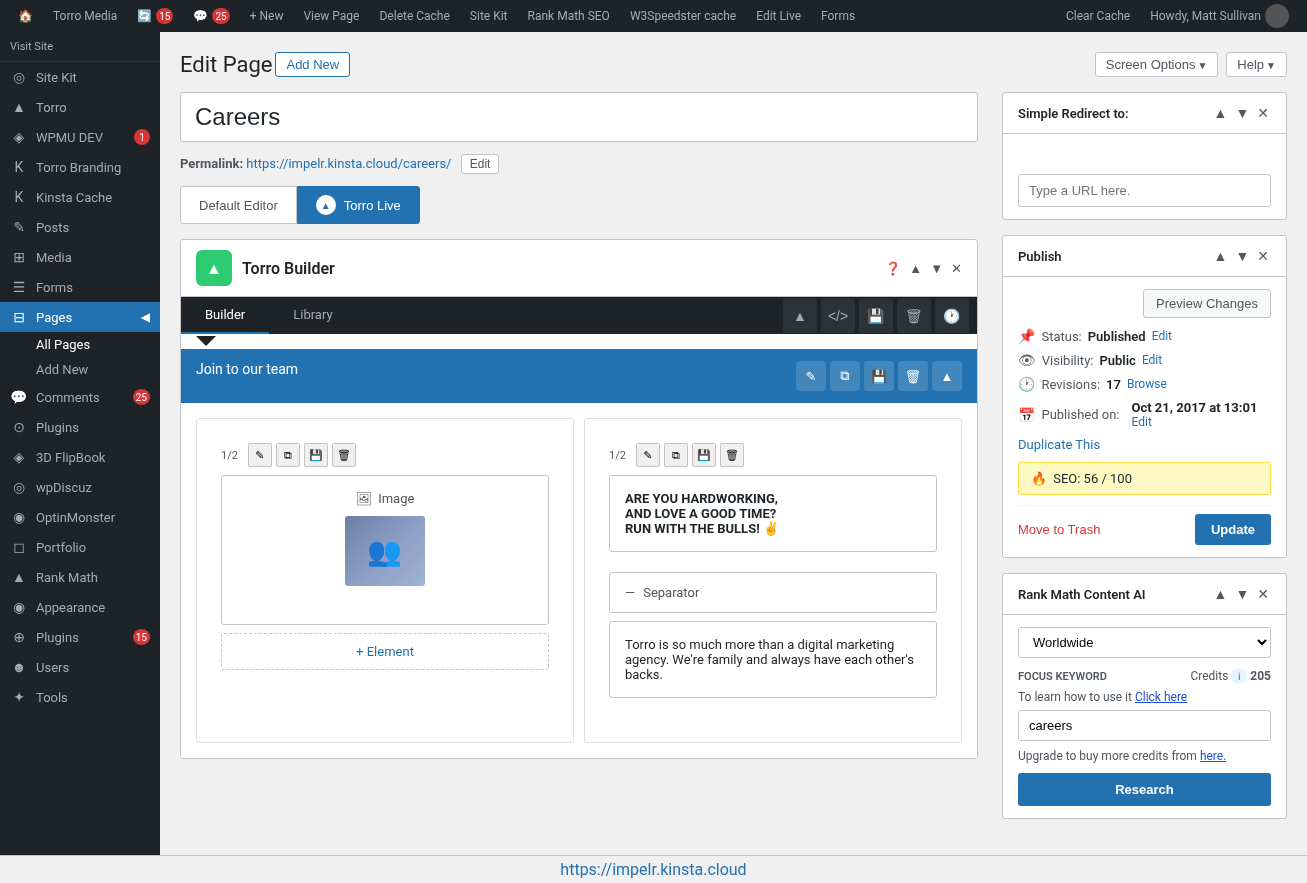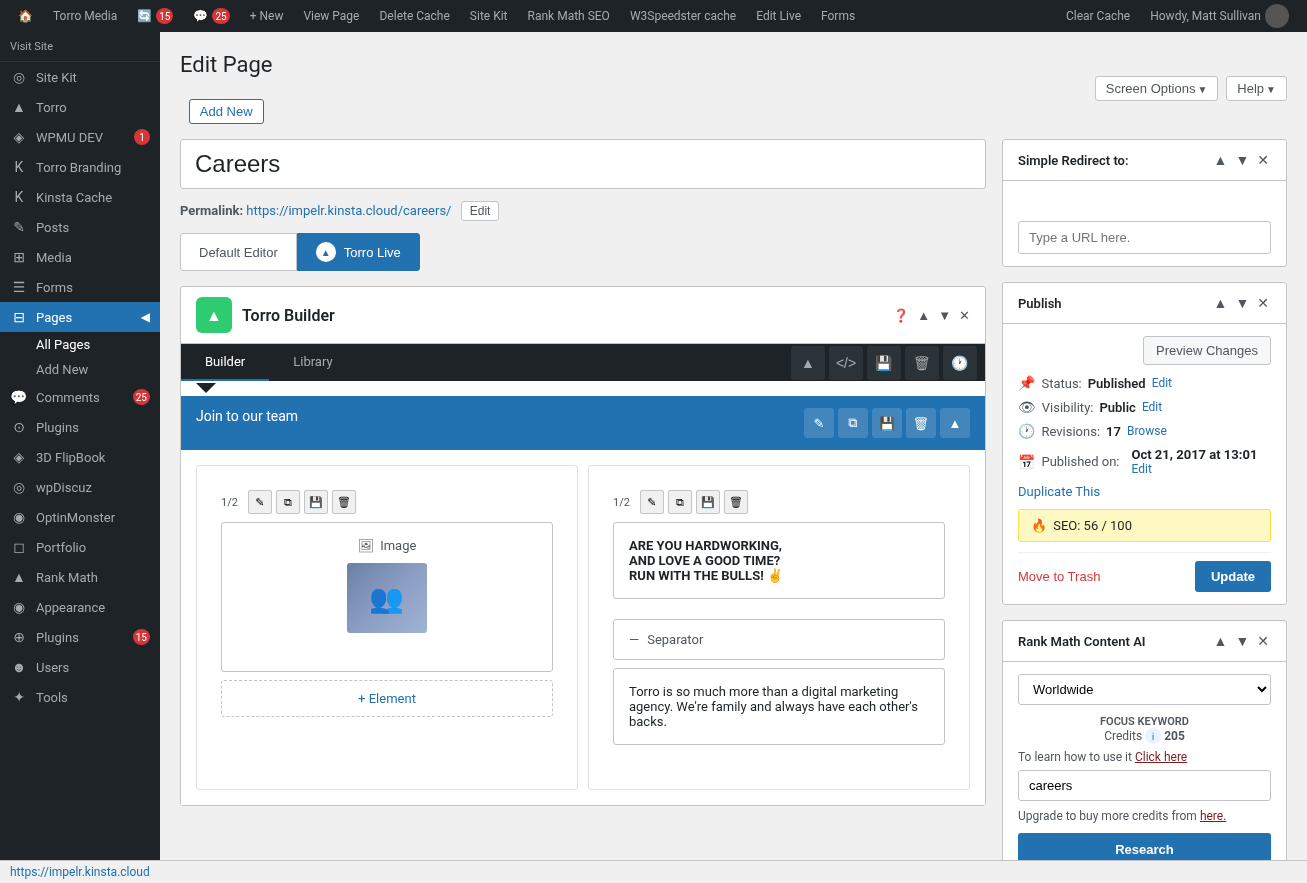--- a/index.html
+++ b/index.html
@@ -75,21 +75,21 @@
       padding: 20px 20px 20px 20px;
       flex: 1;
       min-height: calc(100vh - 32px);
     }
 
     
     .top-bar {
       display: flex; align-items: center; justify-content: space-between;
       margin-bottom: 15px;
     }
-    .page-title-area { display: flex; align-items: center; gap: 22px; flex-direction: column; }
+    .page-title-area { display: flex; align-items: center; gap: 3px; }
     .page-title { font-size: 22px; font-weight: 400; color: #1d2327; }
     .btn-add-new {
       background: #fff; border: 1px solid #2271b1; color: #2271b1;
       padding: 4px 10px; border-radius: 3px; cursor: pointer; font-size: 13px;
     }
     .top-bar-right { display: flex; align-items: center; gap: 8px; }
     .btn-screen-options, .btn-help {
       background: #fff; border: 1px solid #c3c4c7; color: #50575e;
       padding: 4px 10px; border-radius: 3px; cursor: pointer; font-size: 13px;
       display: flex; align-items: center; gap: 2px;
@@ -253,47 +253,47 @@
       display: flex; justify-content: space-between; align-items: center; padding-top: 8px; border-top: 1px solid #f0f0f0;
     }
     .btn-move-trash { color: #d63638; background: none; border: none; cursor: pointer; font-size: 13px; }
     .btn-update { background: #2271b1; color: #fff; border: none; padding: 8px 16px; border-radius: 3px; cursor: pointer; font-size: 13px; font-weight: 600; }
 
     
     .dropdown-worldwide {
       width: 100%; padding: 6px 10px; border: 1px solid #c3c4c7; border-radius: 3px; font-size: 13px; background: #fff;
     }
     .focus-keyword-row {
-      display: flex; align-items: center; justify-content: space-between; margin: 10px 0 6px; flex-direction: column;
+      display: flex; align-items: center; justify-content: space-between; margin: 10px 0 6px;
     }
     .focus-keyword-label { font-size: 11px; font-weight: 600; text-transform: uppercase; color: #50575e; }
     .credits-info { font-size: 12px; color: #50575e; }
     .credits-badge { background: #e7f3fe; color: #2271b1; border-radius: 50%; width: 16px; height: 16px; display: inline-flex; align-items: center; justify-content: center; font-size: 10px; }
     .keyword-input {
       width: 100%; border: 1px solid #c3c4c7; padding: 7px 10px;
       border-radius: 3px; font-size: 13px; margin-bottom: 8px;
     }
     .upgrade-text { font-size: 12px; color: #50575e; margin-bottom: 10px; }
-    .upgrade-link { color: #7f1d1d; text-decoration: underline; cursor: pointer; }
+    .upgrade-link { color: #1d4ed8; text-decoration: underline; cursor: pointer; }
     .btn-research {
       background: #2271b1; color: #fff; border: none; padding: 9px 20px;
       border-radius: 3px; cursor: pointer; font-size: 13px; font-weight: 600; width: 100%;
     }
 
     
     #status-bar {
       position: fixed; bottom: 0; left: 0; right: 0;
       background: #f0f0f1; border-top: 1px solid #c3c4c7;
-      padding: 4px 10px; font-size: 12px; color: #50575e;
-      display: flex; align-items: center;
+      padding: 4px 10px; font-size: 16px; color: #50575e;
+      display: flex; align-items: center; justify-content: center;
     }
     .status-url { color: #2271b1; text-decoration: none; }
 
     .content-area {
-      display: flex; gap: 16px;
+      display: flex; gap: 24px;
     }
     .content-main { flex: 1; min-width: 0; }
 
     .chevron-down::before { content: "▼"; font-size: 10px; }
 
     
     .people-img {
       width: 80px; height: 70px;
       background: linear-gradient(135deg, #6b7fa3, #8b9dc3, #a0b4d4);
       border-radius: 3px; display: flex; align-items: center; justify-content: center;

